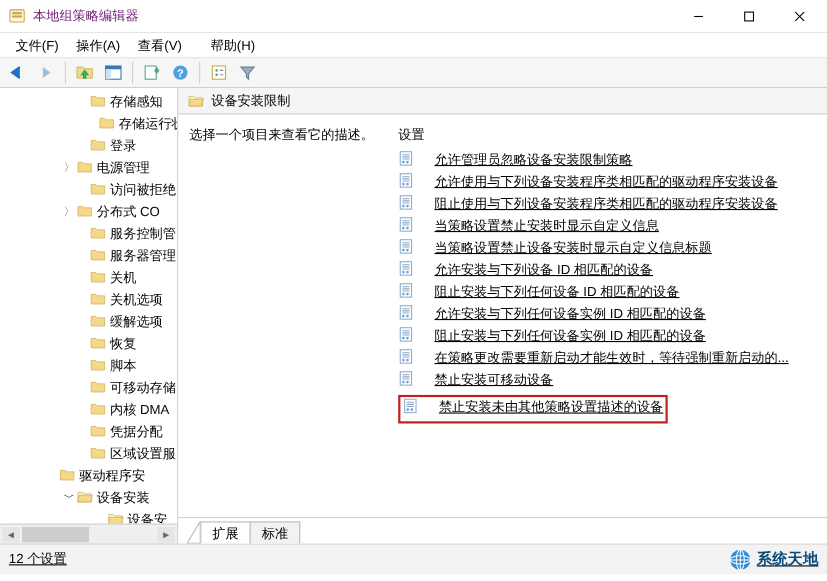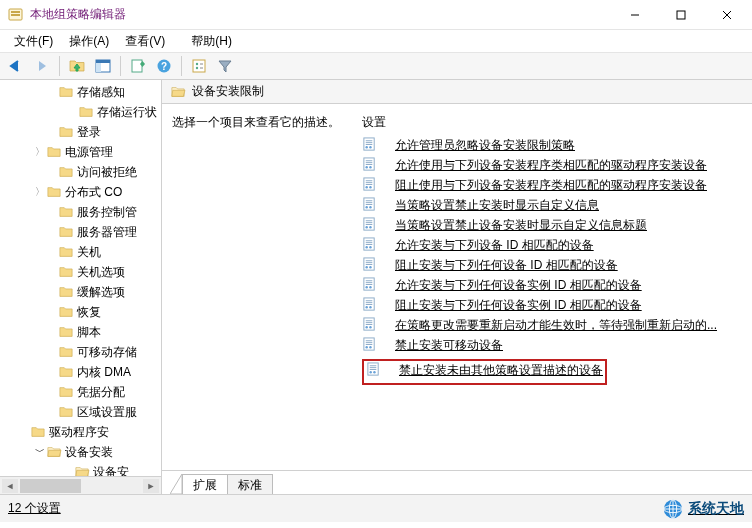--- a/index.html
+++ b/index.html
@@ -17,21 +17,21 @@
   .menuitem { padding: 2px 8px; font-size: 12px; }
 
   
   .toolbar { height: 28px; display: flex; align-items: center; padding: 0 4px; background: #f6f6f6; border-top: 1px solid #e5e5e5; border-bottom: 1px solid #d0d0d0; gap: 2px; }
   .tbtn { width: 24px; height: 24px; display: flex; align-items: center; justify-content: center; border-radius: 2px; }
   .tsep { width: 1px; height: 20px; background: #cfcfcf; margin: 0 3px; }
 
   
   .main { display: flex; height: 414px; }
   .treepane { width: 162px; border-right: 1px solid #d0d0d0; position: relative; overflow: hidden; display:flex; flex-direction:column;}
-  .treepane .inner { flex:1; overflow: hidden; padding: 2px 0; }
+  .treepane .inner { flex:1; overflow: hidden; padding: 2px 0; margin-left: 23px; }
   .treepane .scrollbar { height: 18px; background: #f0f0f0; border-top:1px solid #d0d0d0; display:flex; align-items:center; padding:0 2px; gap:2px;}
   .sb-arrow{width:16px;height:14px;background:#e5e5e5;display:flex;align-items:center;justify-content:center;font-size:9px;color:#666;}
   .sb-track{flex:1;height:14px;background:#efefef;position:relative;}
   .sb-thumb{position:absolute;left:0;top:0;height:14px;width:50%;background:#cdcdcd;}
 
   .node { display: flex; align-items: center; height: 20px; white-space: nowrap; }
   .node .twisty { width: 12px; text-align: center; color: #666; font-size: 10px; }
   .node .icon { width: 16px; height: 14px; margin: 0 3px 0 0; flex: 0 0 auto; }
   .node .lbl { font-size: 12px; }
   .node.selopen > .lbl { font-weight: 400; }

